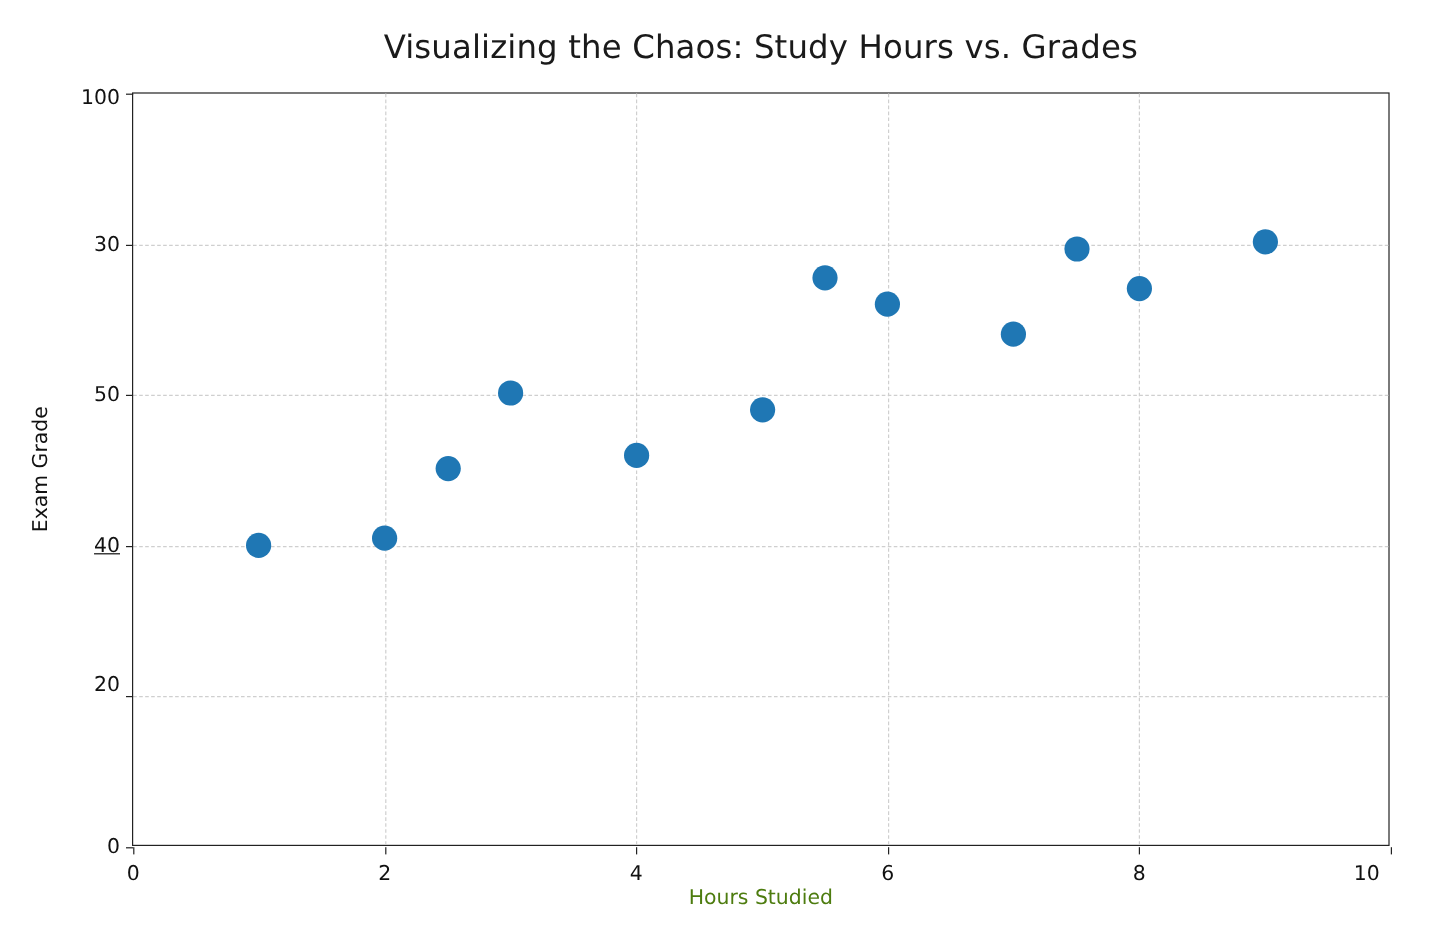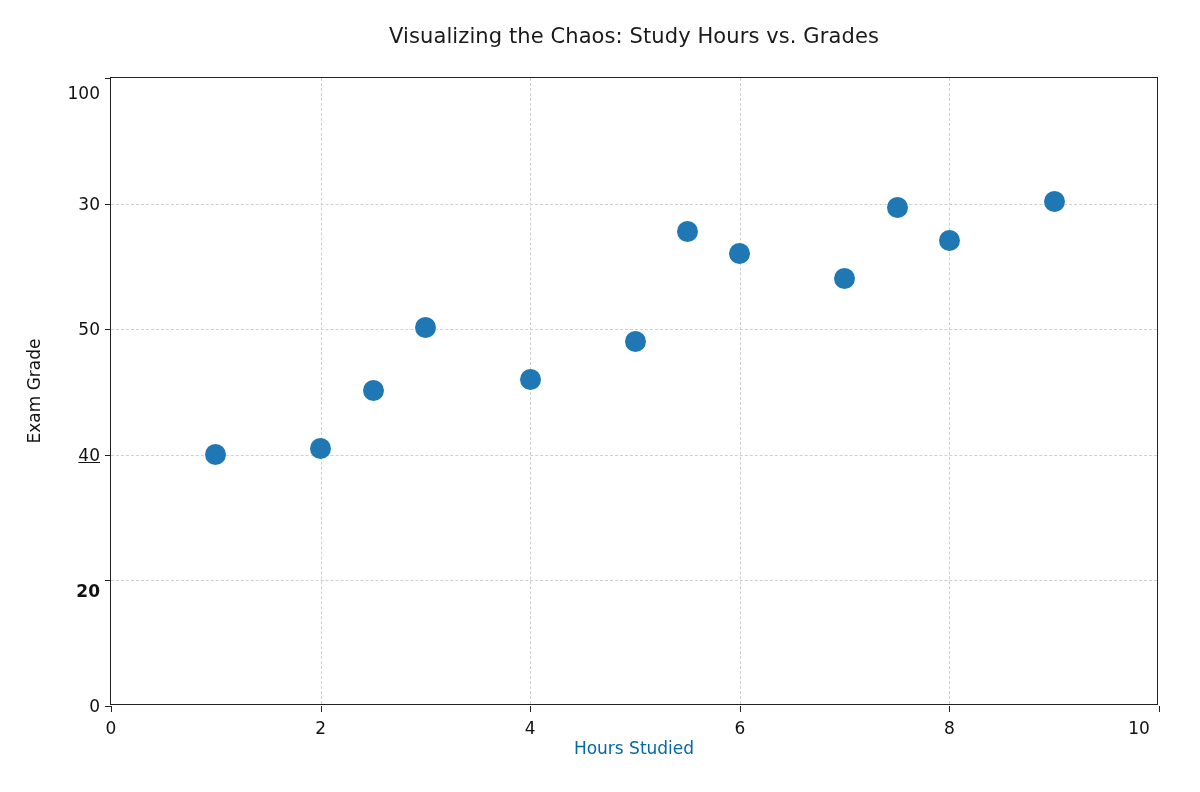--- a/index.html
+++ b/index.html
@@ -24,21 +24,21 @@
     background: #ffffff;
   }
 
   
   #chart-title {
     position: absolute;
     left: 110px;
     top: 24px;
     width: 1048px;
     text-align: center;
-    font-size: 21px;
+    font-size: 27px;
     color: #1a1a1a;
     letter-spacing: 0.1px;
     white-space: nowrap;
   }
 
   
   #plot-area {
     position: absolute;
     left: 110px;
     top: 77px;
@@ -118,21 +118,21 @@
   }
 
   
   #xlabel {
     position: absolute;
     left: 110px;
     top: 738px;
     width: 1048px;
     text-align: center;
     font-size: 17px;
-    color: #0369a1;
+    color: #4d7c0f;
   }
   #ylabel {
     position: absolute;
     left: 0;
     top: 0;
     width: 628px;
     text-align: center;
     font-size: 17px;
     color: #111111;
     transform-origin: 0 0;
@@ -169,29 +169,29 @@
         <div class="point" title="5.5, 75.5" style="left: 576.4px; top: 153.86px; background: rgb(31, 119, 180); width: 21px; height: 21px; margin-left: -10.5px; margin-top: -10.5px;"></div>
         <div class="point" title="6, 72" style="left: 628.8px; top: 175.84px; background: rgb(31, 119, 180); width: 21px; height: 21px; margin-left: -10.5px; margin-top: -10.5px;"></div>
         <div class="point" title="7, 68" style="left: 733.6px; top: 200.96px; background: rgb(31, 119, 180); width: 21px; height: 21px; margin-left: -10.5px; margin-top: -10.5px;"></div>
         <div class="point" title="7.5, 79.3" style="left: 786px; top: 129.996px; background: rgb(31, 119, 180); width: 21px; height: 21px; margin-left: -10.5px; margin-top: -10.5px;"></div>
         <div class="point" title="8, 74.2" style="left: 838.4px; top: 162.024px; background: rgb(31, 119, 180); width: 21px; height: 21px; margin-left: -10.5px; margin-top: -10.5px;"></div>
         <div class="point" title="9, 80.3" style="left: 943.2px; top: 123.716px; background: rgb(31, 119, 180); width: 21px; height: 21px; margin-left: -10.5px; margin-top: -10.5px;"></div>
       </div>
   <div class="tick-y-mark" style="top: 628px;"></div>
       <div class="tick-y-label" style="top: 628px;">0</div>
       <div class="tick-y-mark" style="top: 502.4px;"></div>
-      <div class="tick-y-label" style="top: 513px; font-weight: bold;">20</div>
+      <div class="tick-y-label" style="top: 493px;">20</div>
       <div class="tick-y-mark" style="top: 376.8px;"></div>
       <div class="tick-y-label" style="top: 376.8px; text-decoration: underline;">40</div>
       <div class="tick-y-mark" style="top: 251.2px;"></div>
       <div class="tick-y-label" style="top: 251.2px;">50</div>
       <div class="tick-y-mark" style="top: 125.6px;"></div>
       <div class="tick-y-label" style="top: 125.6px;">30</div>
       <div class="tick-y-mark" style="top: 0px;"></div>
-      <div class="tick-y-label" style="top: 15px; text-align: center;">100</div>
+      <div class="tick-y-label" style="top: 4px; text-align: center;">100</div>
       <div class="tick-x-mark" style="left: 0px;"></div>
       <div class="tick-x-label" style="left: 0px;">0</div>
       <div class="tick-x-mark" style="left: 209.6px;"></div>
       <div class="tick-x-label" style="left: 209.6px;">2</div>
       <div class="tick-x-mark" style="left: 419.2px;"></div>
       <div class="tick-x-label" style="left: 419.2px;">4</div>
       <div class="tick-x-mark" style="left: 628.8px;"></div>
       <div class="tick-x-label" style="left: 628.8px;">6</div>
       <div class="tick-x-mark" style="left: 838.4px;"></div>
       <div class="tick-x-label" style="left: 838.4px;">8</div>

